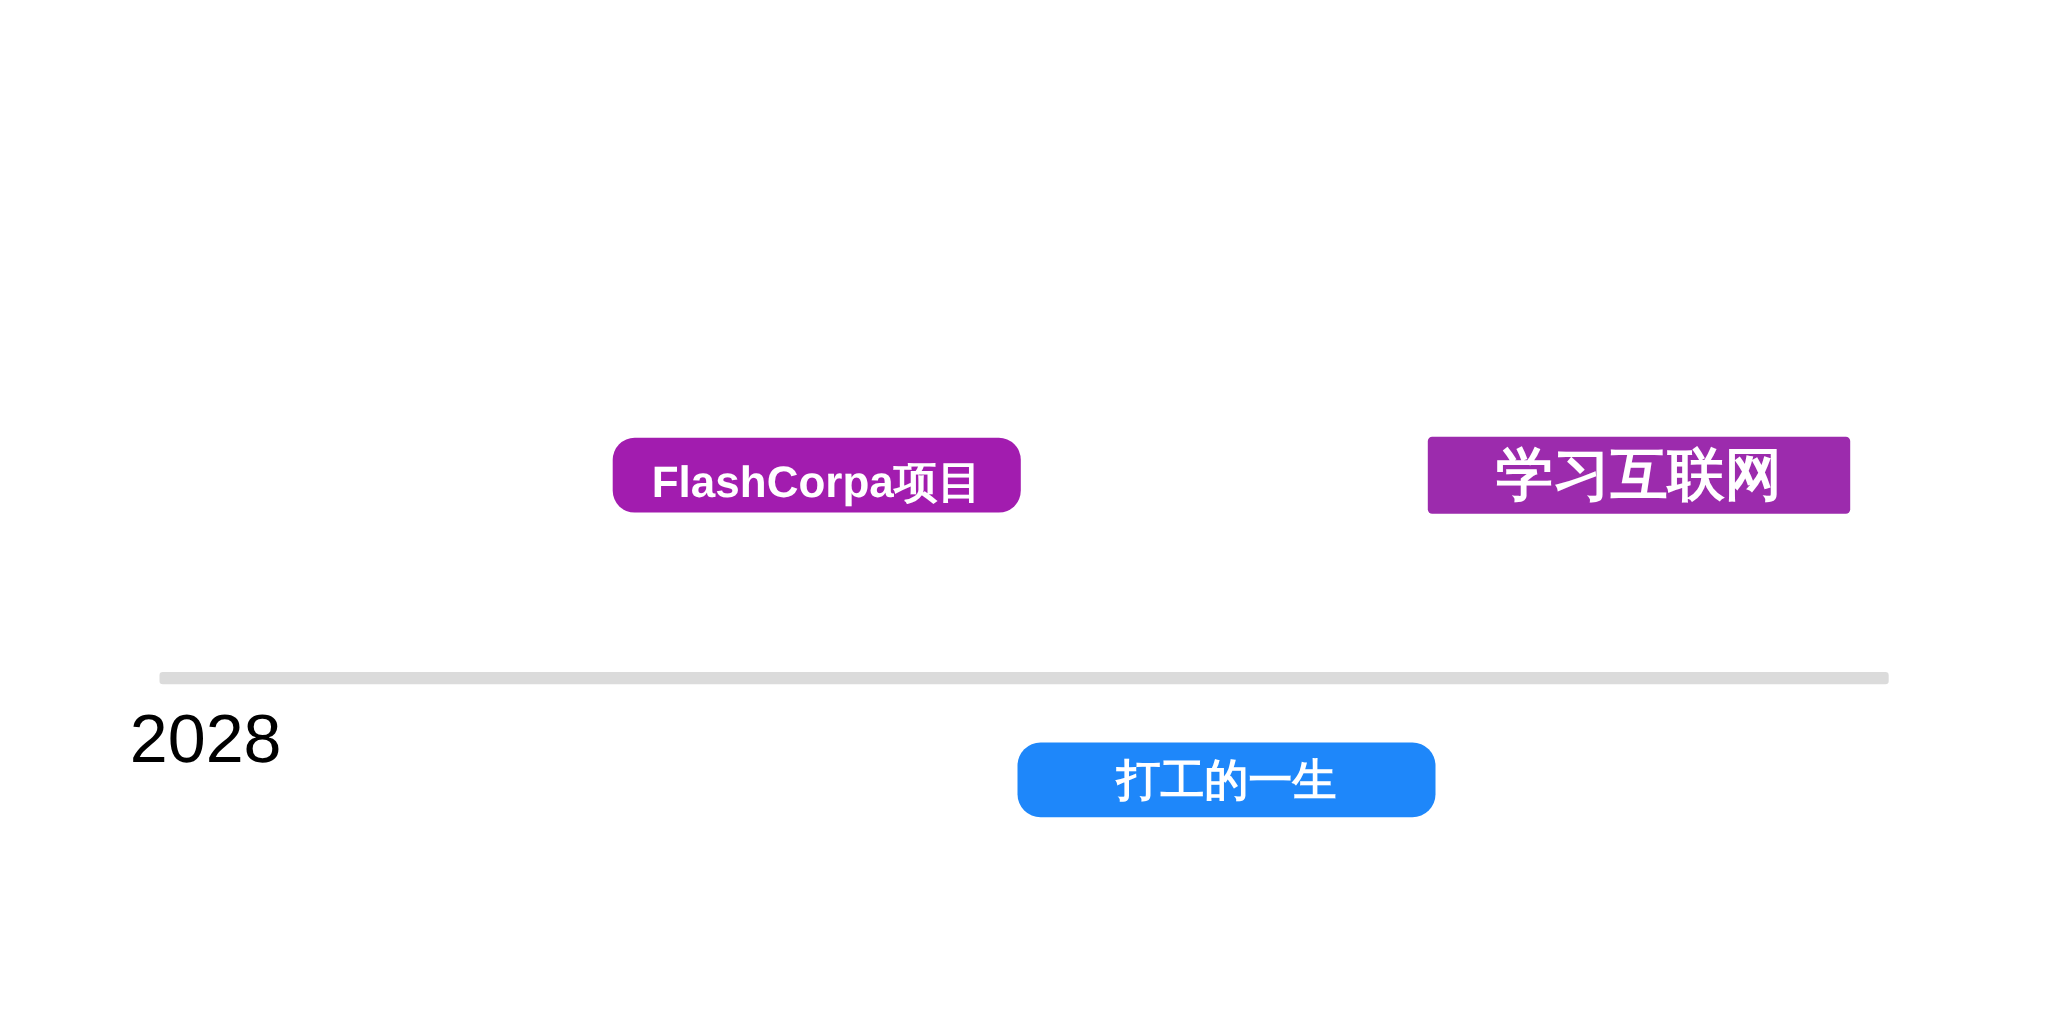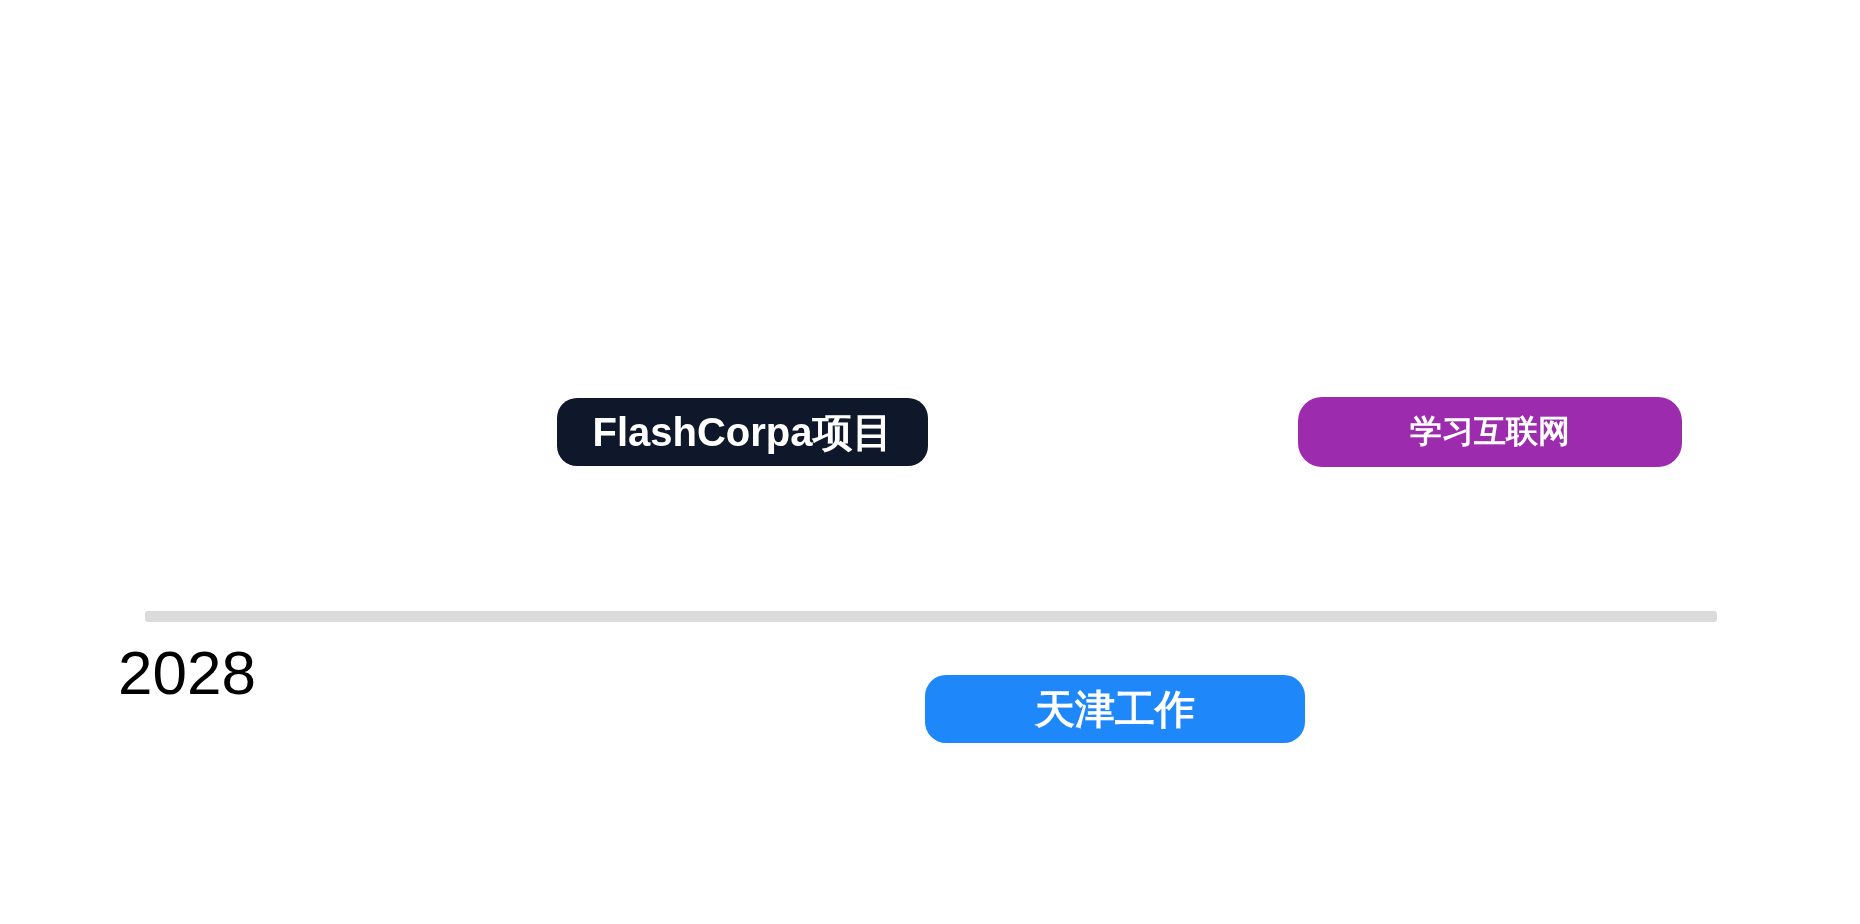--- a/index.html
+++ b/index.html
@@ -40,22 +40,22 @@
     width: 371px;
     height: 68px;
     border-radius: 20px;
     font-size: 40px;
   }
   .bar-internet {
     left: 1298px;
     top: 397px;
     width: 384px;
     height: 70px;
-    border-radius: 24px;
-    font-size: 32px;
+    border-radius: 4px;
+    font-size: 52px;
   }
   .bar-career {
     left: 177px;
     top: 517px;
     width: 1508px;
     height: 106px;
     border-radius: 34px;
     font-size: 50px;
   }
   .bar-tianjin {
@@ -82,29 +82,29 @@
     top: 640px;
   }
 </style>
 </head>
 <body>
 
 <div class="slide-canvas">
 
   <div class="axis-line" style="background-color: rgb(219, 219, 219);"></div>
 
-  <div class="tl-bar bar-flashcorpa" style="background-color: #0f172a;">
+  <div class="tl-bar bar-flashcorpa" style="background-color: #a21caf; align-items: flex-end;">
     <span>FlashCorpa项目</span>
   </div>
 
   <div class="tl-bar bar-internet" style="background-color: rgb(156, 43, 173);">
     <span>学习互联网</span>
   </div>
 
 
   <div class="tl-bar bar-tianjin" style="background-color: rgb(30, 135, 250);">
-    <span>天津工作</span>
+    <span>打工的一生</span>
   </div>
 
   <div class="axis-label axis-label-start">2028</div>
 
 
 </div>
 
 </body></html>

